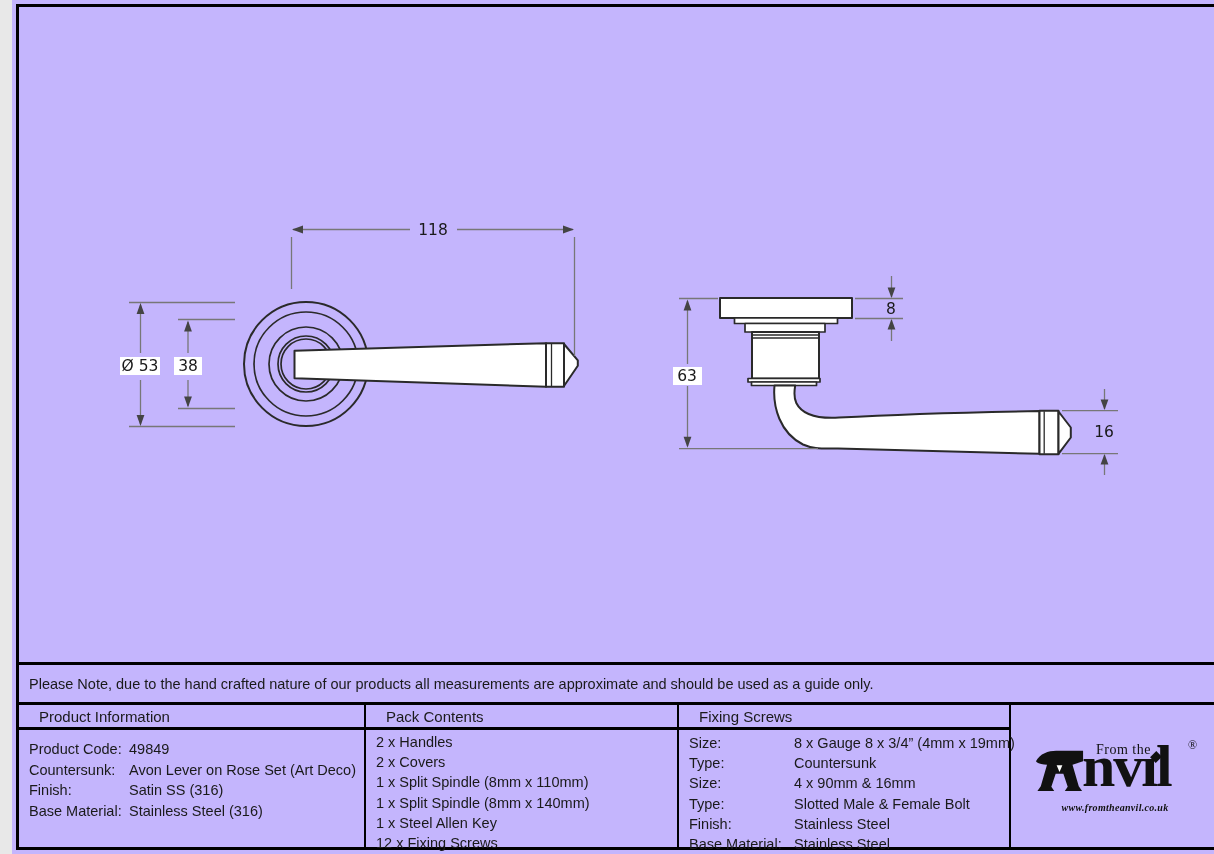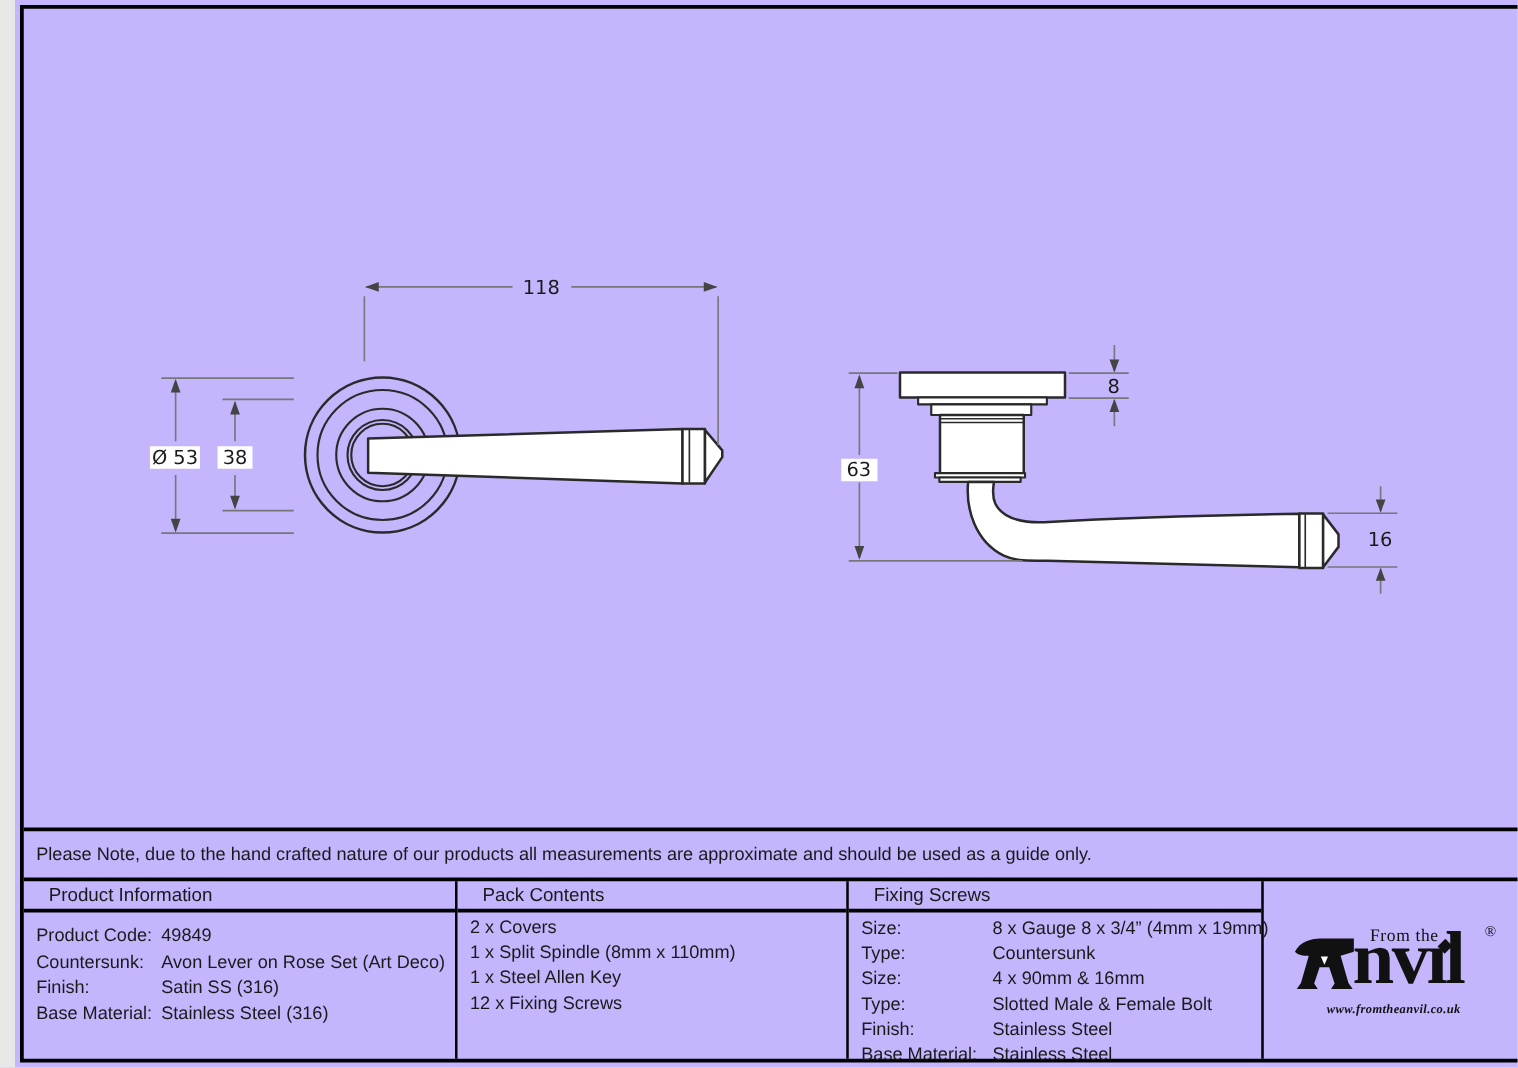--- a/index.html
+++ b/index.html
@@ -195,22 +195,24 @@
         <div class="kv-row">
           <span class="kv-label">Base Material:</span>
           <span class="kv-value">Stainless Steel (316)</span>
         </div>
       </div>
     </div>
 
     <div class="col col2 col-border">
       <div class="col-header">Pack Contents</div>
       <div class="col-body">
+        <div class="list-row">2 x Handles</div>
         <div class="list-row">2 x Covers</div>
         <div class="list-row">1 x Split Spindle (8mm x 110mm)</div>
+        <div class="list-row">1 x Split Spindle (8mm x 140mm)</div>
         <div class="list-row">1 x Steel Allen Key</div>
         <div class="list-row">12 x Fixing Screws</div>
       </div>
     </div>
 
     <div class="col col3 col-border">
       <div class="col-header">Fixing Screws</div>
       <div class="col-body">
         <div class="kv-row">
           <span class="kv-label">Size:</span>

